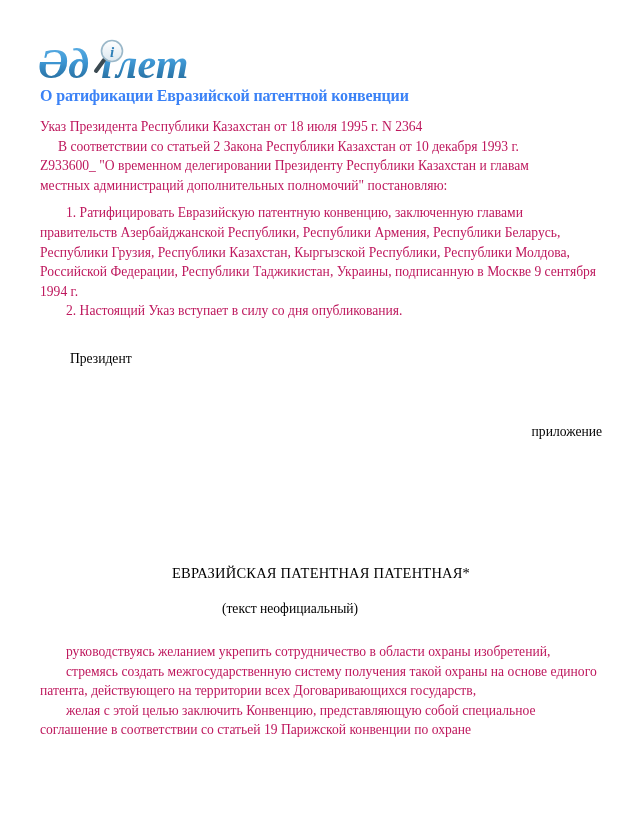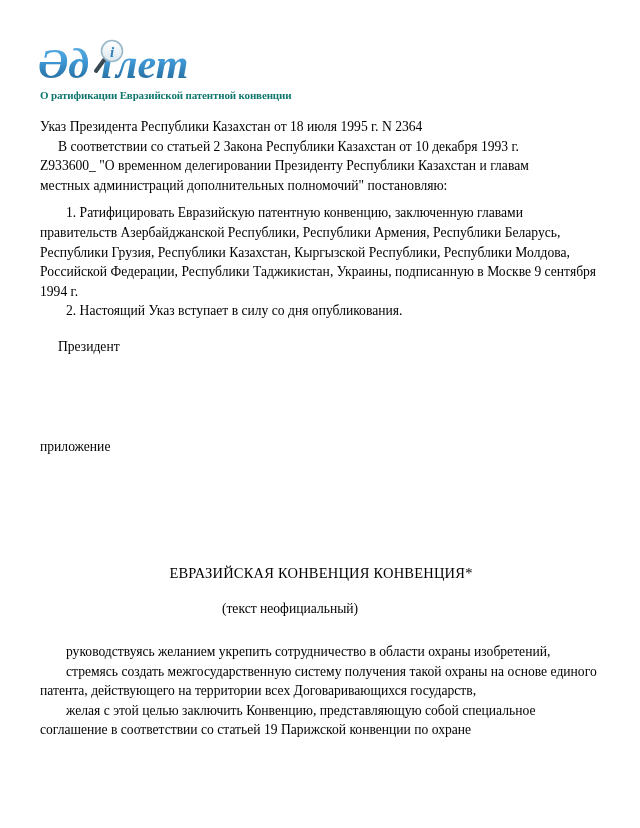--- a/index.html
+++ b/index.html
@@ -41,61 +41,61 @@
   .doc {
     position: absolute;
     left: 40px;
     top: 88px;
     width: 562px;
   }
 
   .doc-title {
     font-family: "Liberation Serif", "DejaVu Serif", serif;
     font-weight: bold;
-    font-size: 11px;
+    font-size: 16px;
     line-height: 15px;
     letter-spacing: -0.15px;
     margin: 0 0 14px 0;
-    color: #0f766e;
+    color: #3b82f6;
   }
 
   p.para {
     margin: 0;
     font-size: 13.6px;
     line-height: 19.6px;
     text-align: left;
-    color: #000000;
+    color: #be185d;
     white-space: pre-wrap;
   }
 
   .indent-1 {
     text-indent: 18px;
   }
   .indent-2 {
     text-indent: 26px;
   }
 
   .blockgap-sm { height: 8px; }
   .blockgap-md { height: 16px; }
 
   .sig {
-    margin: 0;
+    margin: 12px;
     font-size: 13.6px;
     line-height: 19.6px;
   }
   .sig-role { text-indent: 18px; }
 
   .attach {
     position: absolute;
     left: 40px;
-    top: 437px;
+    top: 422px;
     width: 562px;
     font-size: 13.6px;
     line-height: 19.6px;
-    text-align: left;
+    text-align: right;
   }
 
   .conv-title {
     position: absolute;
     left: 40px;
     top: 563px;
     width: 562px;
     font-size: 14.5px;
     line-height: 20px;
     text-align: center;
@@ -168,21 +168,21 @@
 
     <p class="para indent-2">2. Настоящий Указ вступает в силу со дня опубликования.</p>
 
     <div class="blockgap-md"></div>
 
     <p class="sig sig-role">Президент</p>
   </div>
 
   <div class="attach">приложение</div>
 
-  <div class="conv-title">ЕВРАЗИЙСКАЯ КОНВЕНЦИЯ КОНВЕНЦИЯ*</div>
+  <div class="conv-title">ЕВРАЗИЙСКАЯ ПАТЕНТНАЯ ПАТЕНТНАЯ*</div>
 
   <div class="conv-sub">(текст неофициальный)</div>
 
   <div class="conv-body">
     <p class="para indent-2">руководствуясь желанием укрепить сотрудничество в области охраны изобретений,</p>
     <p class="para indent-2">стремясь создать межгосударственную систему получения такой охраны на основе единого патента, действующего на территории всех Договаривающихся государств,</p>
     <p class="para indent-2">желая с этой целью заключить Конвенцию, представляющую собой специальное соглашение в соответствии со статьей 19 Парижской конвенции по охране</p>
   </div>
 
 </div>

